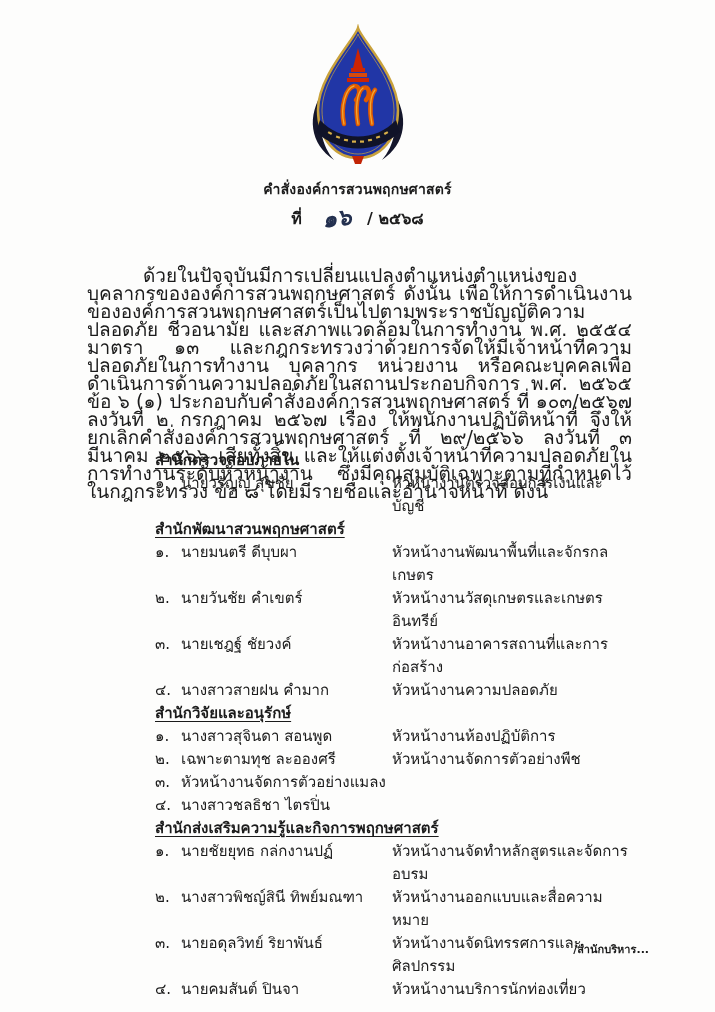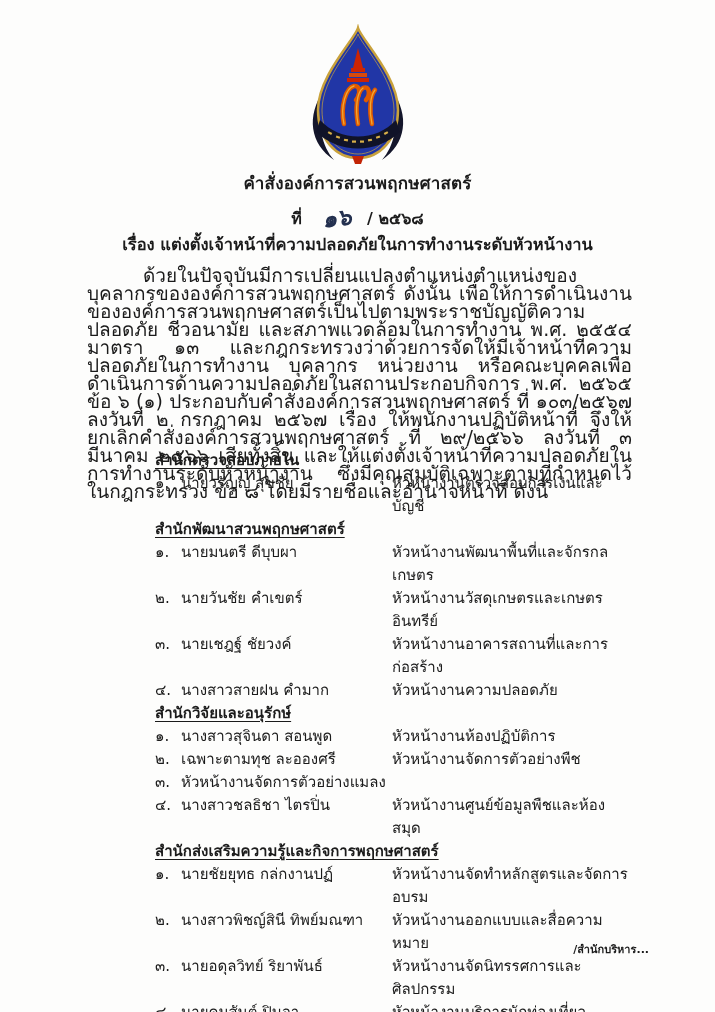--- a/index.html
+++ b/index.html
@@ -7,22 +7,22 @@
     width:715px;height:1012px;
     background:#fdfdfc;
     font-family:"DejaVu Sans","Liberation Sans",sans-serif;
     color:#1b1b1b;
     position:relative;
     overflow:hidden;
   }
   .page{position:absolute;inset:0;}
   .emblem-wrap{position:absolute;top:24px;left:50%;transform:translateX(-50%);}
   .doc-title{
-    position:absolute;top:169px;left:0;width:100%;
-    text-align:center;font-size:17px;font-weight:700;letter-spacing:.2px;
+    position:absolute;top:178px;left:0;width:100%;
+    text-align:center;font-size:14px;font-weight:700;letter-spacing:.2px;
   }
   .no-line{
     position:absolute;top:198px;left:0;width:100%;height:32px;
     text-align:center;font-size:16px;font-weight:700;
   }
   .no-line .hand{
     display:inline-block;
     font-family:"DejaVu Serif","Liberation Serif",serif;
     font-style:italic;font-weight:700;
     font-size:23px;color:#23304f;
@@ -101,21 +101,20 @@
       <path d="M50 132 L62 132 L59 140 L53 140 Z" fill="#c22405"></path>
     </svg>
   </div>
 
   <div class="doc-title">คำสั่งองค์การสวนพฤกษศาสตร์</div>
 
   <div class="no-line">
     <span>ที่</span><span class="hand">๑๖</span><span>/ ๒๕๖๘</span>
   </div>
 
-  <div class="subject-line">เรื่อง  แต่งตั้งเจ้าหน้าที่ความปลอดภัยในการทำงานระดับหัวหน้างาน</div>
 
   <div class="body-par">ด้วยในปัจจุบันมีการเปลี่ยนแปลงตำแหน่งตำแหน่งของบุคลากรขององค์การสวนพฤกษศาสตร์ ดังนั้น เพื่อให้การดำเนินงานขององค์การสวนพฤกษศาสตร์เป็นไปตามพระราชบัญญัติความปลอดภัย ชีวอนามัย และสภาพแวดล้อมในการทำงาน พ.ศ. ๒๕๕๔ มาตรา ๑๓ และกฎกระทรวงว่าด้วยการจัดให้มีเจ้าหน้าที่ความปลอดภัยในการทำงาน บุคลากร หน่วยงาน หรือคณะบุคคลเพื่อดำเนินการด้านความปลอดภัยในสถานประกอบกิจการ พ.ศ. ๒๕๖๕ ข้อ ๖ (๑) ประกอบกับคำสั่งองค์การสวนพฤกษศาสตร์ ที่ ๑๐๓/๒๕๖๗ ลงวันที่ ๒ กรกฎาคม ๒๕๖๗ เรื่อง ให้พนักงานปฏิบัติหน้าที่ จึงให้ยกเลิกคำสั่งองค์การสวนพฤกษศาสตร์ ที่ ๒๙/๒๕๖๖ ลงวันที่ ๓ มีนาคม ๒๕๖๖ เสียทั้งสิ้น และให้แต่งตั้งเจ้าหน้าที่ความปลอดภัยในการทำงานระดับหัวหน้างาน ซึ่งมีคุณสมบัติเฉพาะตามที่กำหนดไว้ในกฎกระทรวง ข้อ ๘ โดยมีรายชื่อและอำนาจหน้าที่ ดังนี้</div>
 
   <div class="sections">
 
     <div class="sec-header">สำนักตรวจสอบภายใน</div>
     <div class="row">
       <span class="no">๑.</span>
       <span class="nm">นายวรัญญู สุขชัย</span>
       <span class="pos">หัวหน้างานตรวจสอบการเงินและบัญชี</span>
@@ -154,21 +153,20 @@
       <span class="nm">เฉพาะตามทุช ละอองศรี</span>
       <span class="pos">หัวหน้างานจัดการตัวอย่างพืช</span>
     </div>
     <div class="row">
       <span class="no">๓.</span>
       <span class="pos">หัวหน้างานจัดการตัวอย่างแมลง</span>
     </div>
     <div class="row">
       <span class="no">๔.</span>
       <span class="nm">นางสาวชลธิชา ไตรปิ่น</span>
-      <span class="pos">หัวหน้างานศูนย์ข้อมูลพืชและห้องสมุด</span>
     </div>
 
     <div class="sec-header">สำนักส่งเสริมความรู้และกิจการพฤกษศาสตร์</div>
     <div class="row">
       <span class="no">๑.</span>
       <span class="nm">นายชัยยุทธ กล่กงานปฏ์</span>
       <span class="pos">หัวหน้างานจัดทำหลักสูตรและจัดการอบรม</span>
     </div>
     <div class="row">
       <span class="no">๒.</span>

